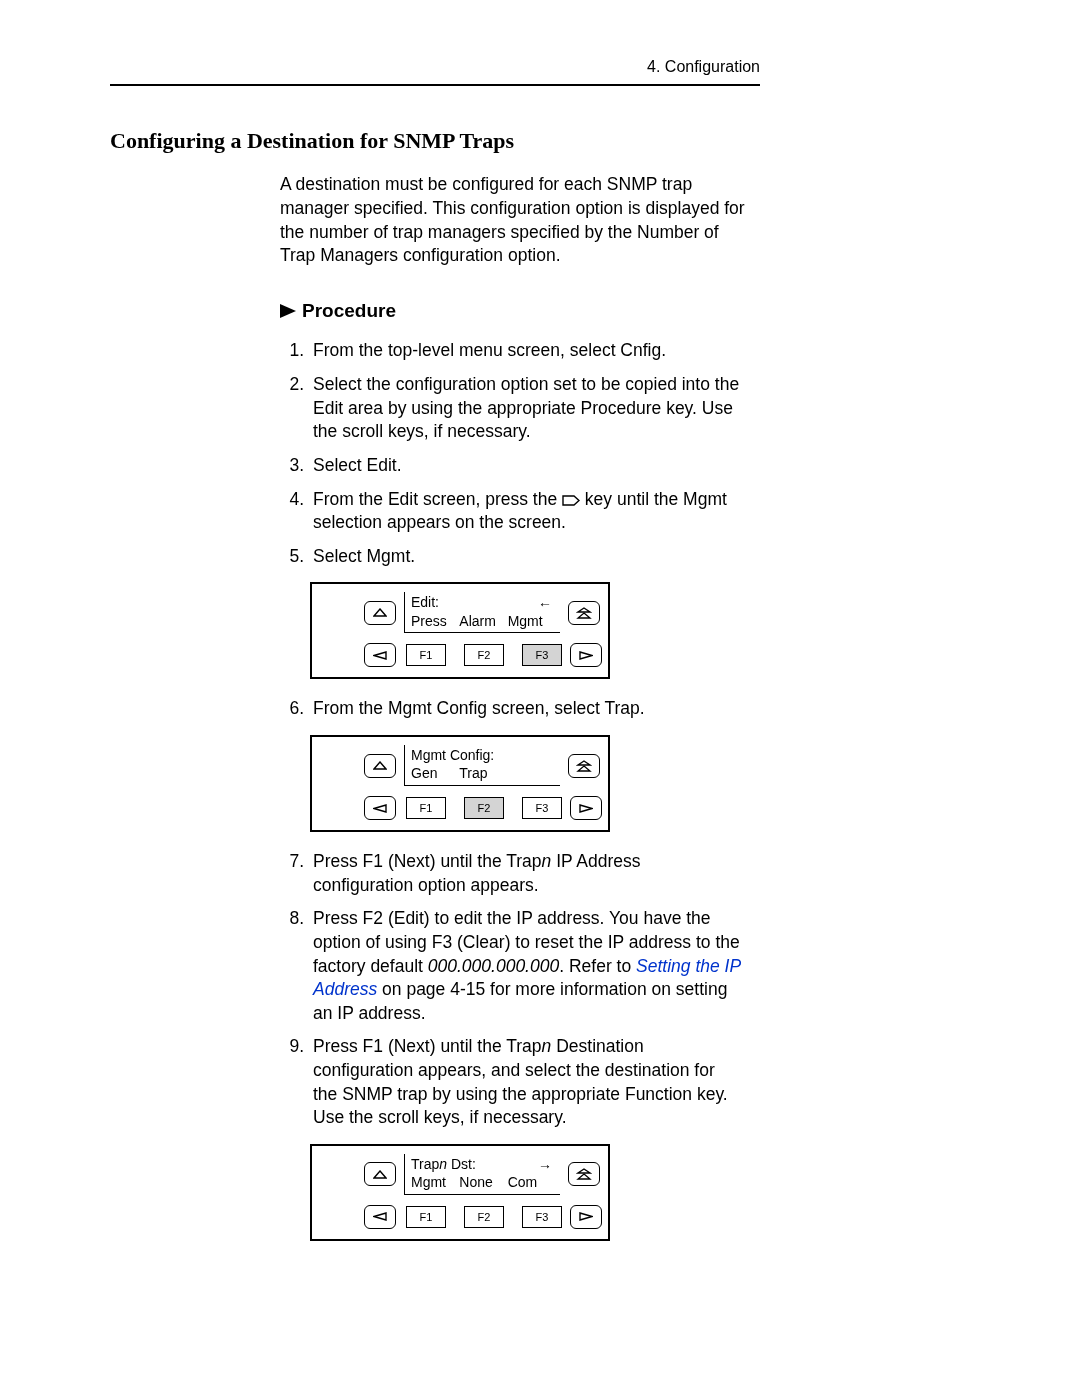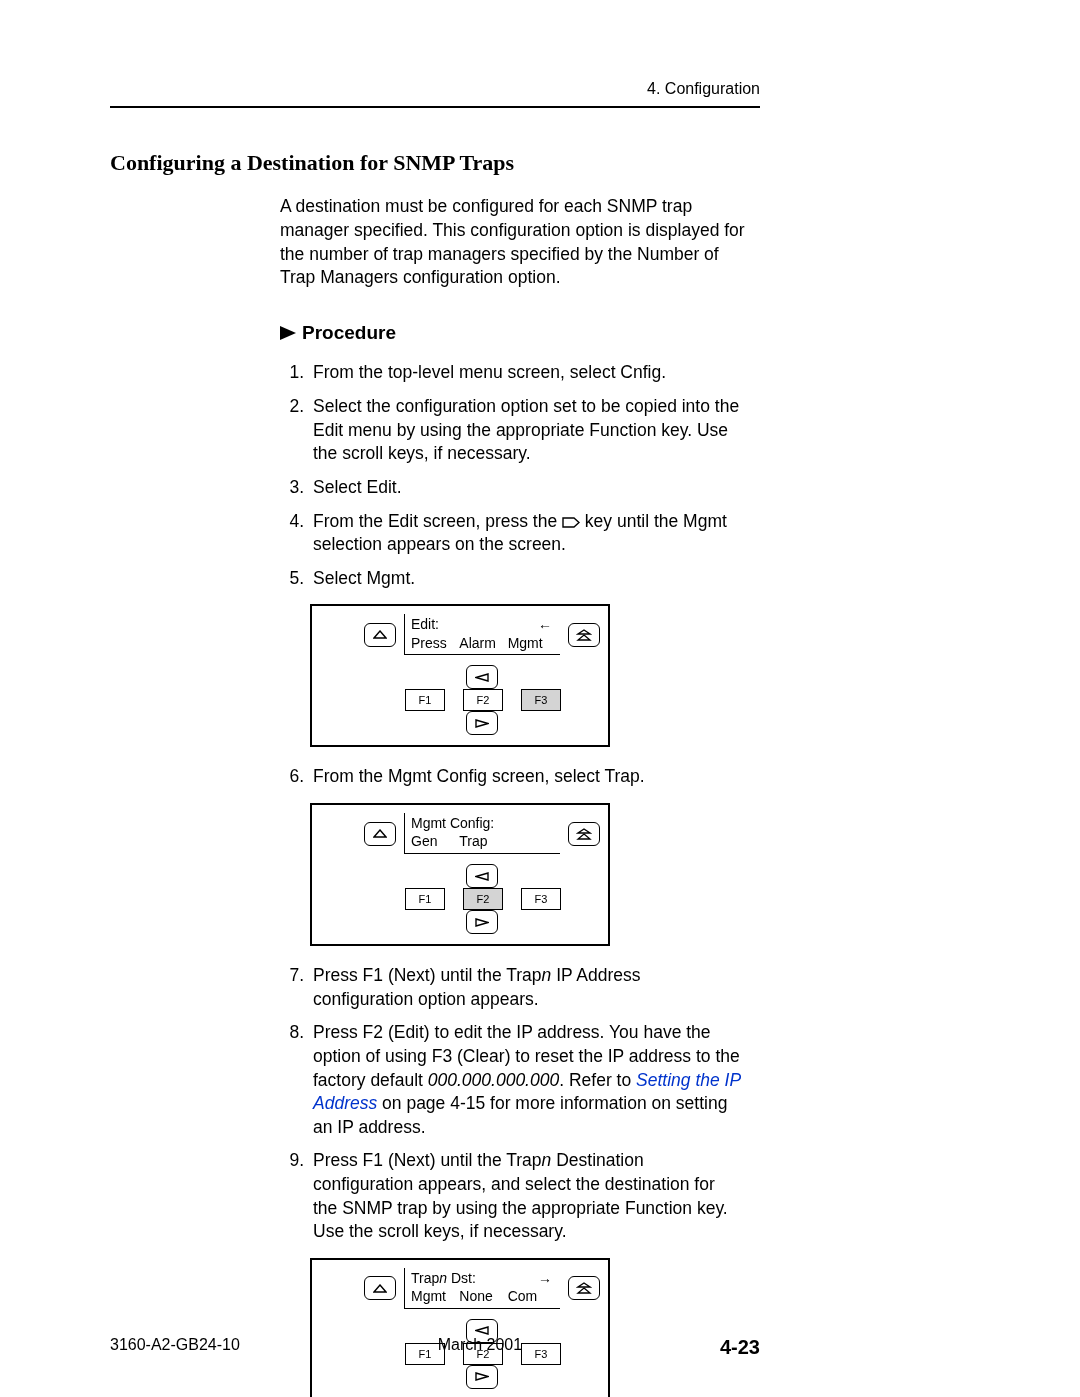--- a/index.html
+++ b/index.html
@@ -7,39 +7,39 @@
     padding: 0;
     background: #fff;
     font-family: Arial, Helvetica, sans-serif;
     font-size: 17.5px;
     color: #000;
     line-height: 1.35;
   }
   .page {
     width: 870px;
     height: 1397px;
-    padding: 70px 110px 40px 110px;
+    padding: 48px 110px 40px 110px;
     box-sizing: border-box;
     position: relative;
   }
   .hdr { text-align: right; font-size: 16px; margin: 8px 0 6px 0; }
   hr.rule { border: none; border-top: 2px solid #000; margin: 0 0 40px 0; }
   h2.section { font-family: Liberation Serif, serif; font-weight: bold; font-size: 22px; margin: 20px 0 18px 0; }
   .indent { margin-left: 170px; margin-right: 10px; }
   .procHead { font-family: Liberation Sans, sans-serif; font-weight: bold; font-size: 19px; margin: 30px 0 16px 0; display:flex; align-items:center; }
   .procHead svg { margin-right: 6px; flex:0 0 auto; }
   ol.steps { list-style: decimal; padding-left: 22px; margin: 0; }
   ol.steps > li { margin: 10px 7px; padding-left: 4px; }
   em.ital { font-style: italic; }
   a.xref { color: #0033cc; font-style: italic; text-decoration: none; }
 
   .panel-wrap { display:flex; justify-content:flex-start; margin: 14px 0 18px 30px; }
   .panel { border: 2.5px solid #000; width: 300px; padding: 8px 8px 10px 8px; box-sizing:border-box; }
   .panel-row { display:flex; align-items:center;margin-left:44px; }
-  .panel-row + .panel-row { margin-top: 10px; flex-direction: column; }
+  .panel-row + .panel-row { margin-top: 10px; }
   .side { width: 30px; height: 22px; border: 1.7px solid #000; border-radius: 6px; display:flex; align-items:center; justify-content:center; flex:0 0 auto; }
   .lcd { flex:1 1 auto; margin: 0 8px; border-left:1.7px solid #000; border-bottom:1.7px solid #000; height:40px; position:relative; font-size:14px; }
   .lcd-title { position:absolute; top:1px; left:6px; }
   .lcd-arrow-left { position:absolute; top:1px; right:8px; font-size:14px; }
   .lcd-arrow-right { position:absolute; top:1px; right:8px; font-size:14px; }
   .lcd-opts { position:absolute; bottom:2px; left:6px; right:4px; display:flex; }
   .lcd-opts span { width: 58px; display:inline-block; }
   .fkeys { flex:1 1 auto; margin: 0 8px; display:flex; gap:18px; justify-content:flex-start; padding-left:2px; }
   .fbtn { width:38px; height:20px; border:1.5px solid #000; font-size:11px; display:flex; align-items:center; justify-content:center; }
   .fbtn.hi { background:#d4d4d4; }
@@ -63,21 +63,21 @@
     <div class="procHead">
       <svg width="16" height="14" viewBox="0 0 16 14">
           <polygon points="0,0 16,7 0,14" fill="#000"></polygon>
         </svg>
       <span>Procedure</span>
     </div>
 
 
     <ol class="steps">
       <li>From the top-level menu screen, select Cnfig.</li>
-      <li>Select the configuration option set to be copied into the Edit menu by using the appropriate Function key. Use the scroll keys, if necessary.</li>
+      <li>Select the configuration option set to be copied into the Edit area by using the appropriate Procedure key. Use the scroll keys, if necessary.</li>
       <li>Select Edit.</li>
       <li>
         <span>From the Edit screen, press the </span><svg width="18" height="11" viewBox="0 0 18 11" style="vertical-align:-1px">
             <polygon points="1,1 12,1 17,5.5 12,10 1,10" fill="none" stroke="#000" stroke-width="1.4"></polygon>
           </svg><span> key until the Mgmt selection appears on the screen.</span>
       </li>
       <li>Select Mgmt.</li>
     </ol>
 
     <div class="panel-wrap">
@@ -222,18 +222,13 @@
               <svg width="14" height="9">
                 <polygon points="1,1 13,4.5 1,8" fill="none" stroke="#000" stroke-width="1.4"></polygon>
               </svg>
             </div>
         </div>
       </div>
     </div>
 
   </div>
 
-  <div class="footer">
-    <span>3160-A2-GB24-10</span>
-    <span>March 2001</span>
-    <span class="pg">4-23</span>
-  </div>
 </div>
 
 </body></html>

